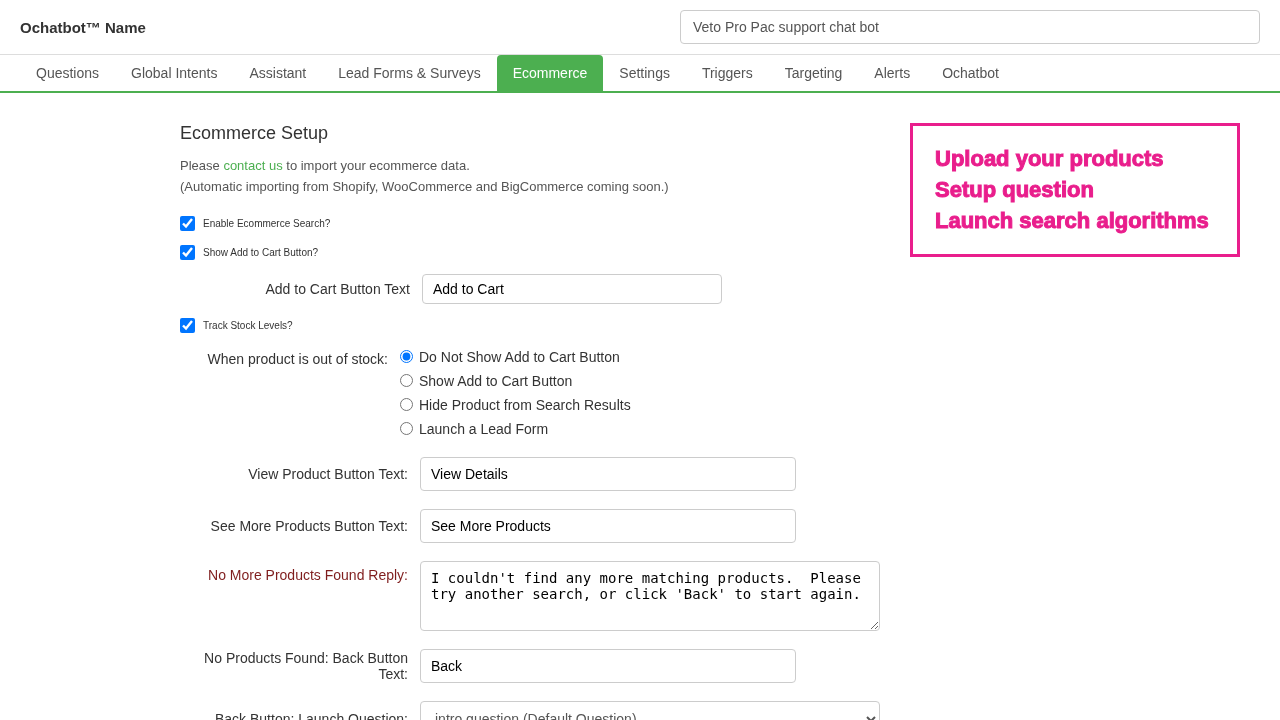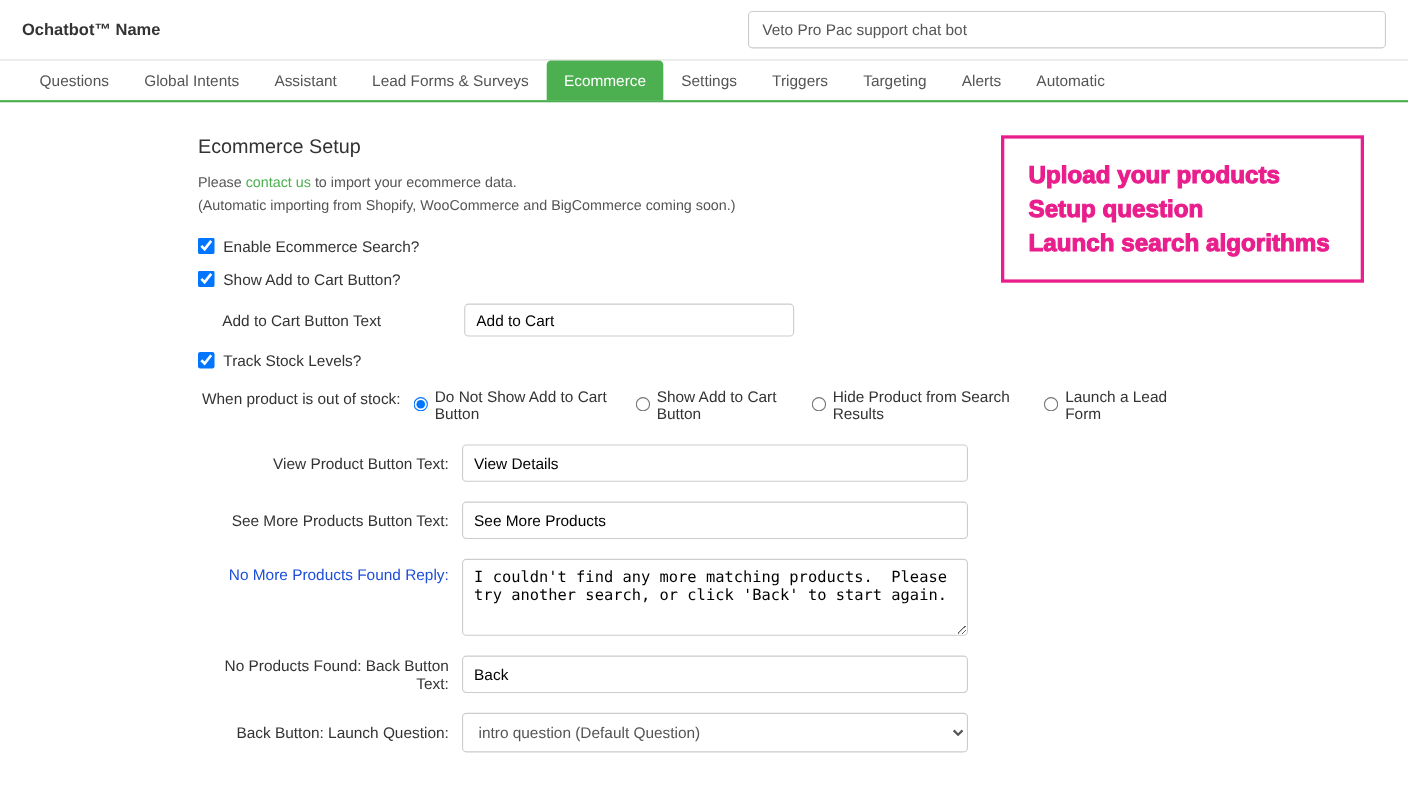--- a/index.html
+++ b/index.html
@@ -98,35 +98,35 @@
       align-items: center;
       margin-bottom: 14px;
       gap: 8px;
     }
     .checkbox-row input[type="checkbox"] {
       width: 15px;
       height: 15px;
       cursor: pointer;
     }
     .checkbox-row label {
-      font-size: 14px;
+      font-size: 10px;
       color: #333;
     }
 
     .field-row {
       display: flex;
       align-items: center;
       margin-bottom: 14px;
       margin-left: 22px;
     }
     .field-row .field-label {
       width: 220px;
       font-size: 14px;
       color: #333;
-      text-align: left;
+      text-align: right;
       padding-right: 12px;
     }
     .field-row input[type="text"] {
       width: 300px;
       padding: 6px 10px;
       border: 1px solid #ccc;
       border-radius: 4px;
       font-size: 14px;
     }
 
@@ -139,21 +139,21 @@
     .stock-row .stock-label {
       width: 220px;
       text-align: right;
       padding-right: 12px;
       font-size: 14px;
       color: #333;
       padding-top: 2px;
     }
     .stock-row .stock-options {
       display: flex;
-      flex-direction: row;
+      flex-direction: column;
       gap: 8px;
     }
     .stock-options label {
       display: flex;
       align-items: center;
       gap: 6px;
       font-size: 14px;
       color: #333;
       cursor: pointer;
     }
@@ -167,38 +167,38 @@
       margin-bottom: 18px;
     }
     .input-row .input-label {
       width: 240px;
       text-align: right;
       padding-right: 12px;
       font-size: 14px;
       color: #333;
     }
     .input-row input[type="text"] {
-      width: 460px;
+      width: 376px;
       padding: 8px 10px;
       border: 1px solid #ccc;
       border-radius: 4px;
       font-size: 14px;
     }
 
     .textarea-row {
       display: flex;
       align-items: flex-start;
       margin-bottom: 18px;
     }
     .textarea-row .input-label {
       width: 240px;
       text-align: right;
       padding-right: 12px;
       font-size: 14px;
-      color: #1d4ed8;
+      color: #7f1d1d;
       padding-top: 6px;
     }
     .textarea-row textarea {
       width: 460px;
       height: 70px;
       padding: 8px 10px;
       border: 1px solid #ccc;
       border-radius: 4px;
       font-size: 14px;
       resize: vertical;
@@ -237,21 +237,21 @@
 <div class="nav-tabs">
   <button class="tab">Questions</button>
   <button class="tab">Global Intents</button>
   <button class="tab">Assistant</button>
   <button class="tab">Lead Forms &amp; Surveys</button>
   <button class="tab active">Ecommerce</button>
   <button class="tab">Settings</button>
   <button class="tab">Triggers</button>
   <button class="tab">Targeting</button>
   <button class="tab">Alerts</button>
-  <button class="tab">Automatic</button>
+  <button class="tab">Ochatbot</button>
 </div>
 
 <div class="content">
 
   <div class="promo-box">
     <p>Upload your products</p>
     <p>Setup question</p>
     <p>Launch search algorithms</p>
   </div>
 

